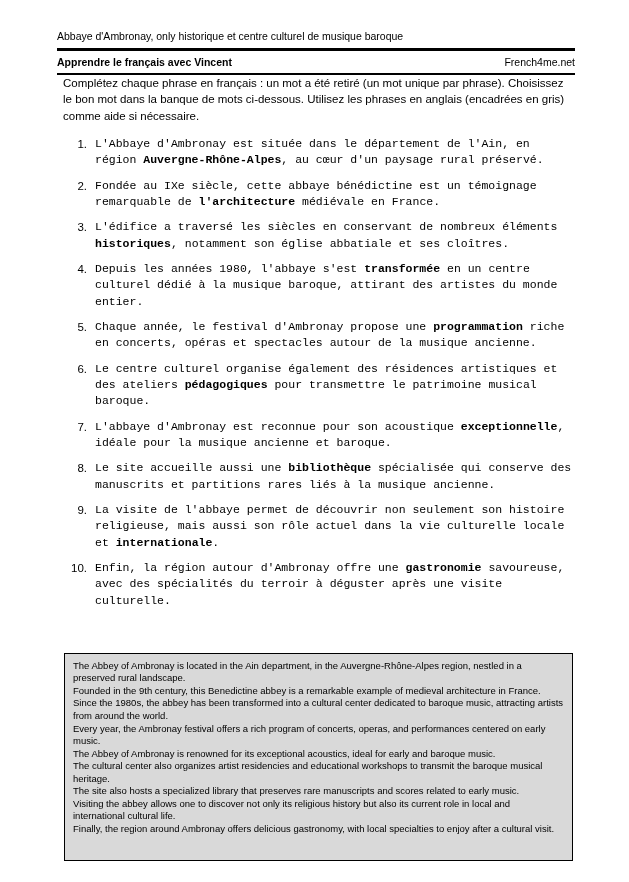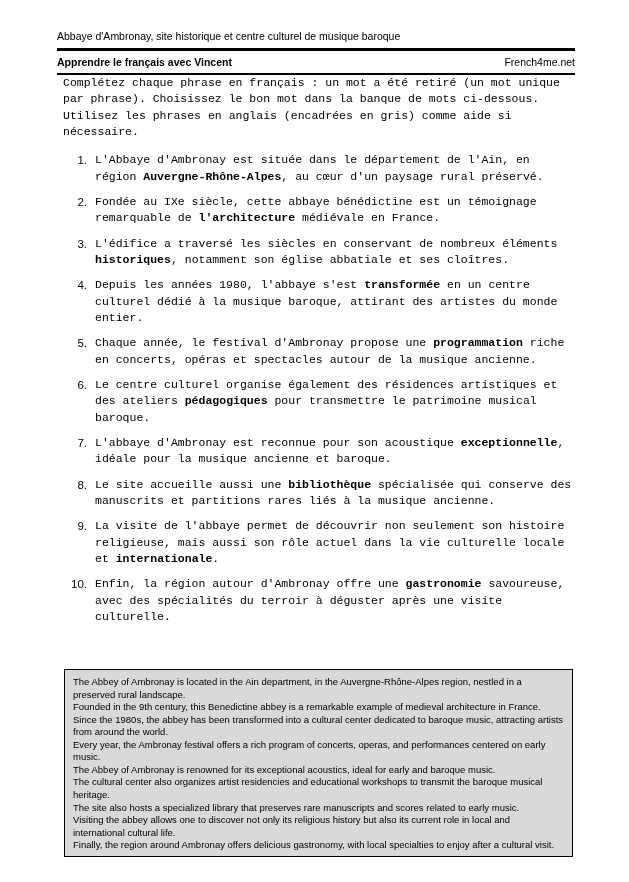--- a/index.html
+++ b/index.html
@@ -38,54 +38,53 @@
   .doc-title {
     font-size: 27px;
     font-weight: bold;
     margin: 22px 0 14px 6px;
     letter-spacing: 0.2px;
   }
   .intro {
     font-size: 11.5px;
     line-height: 1.42;
     margin: 0 0 12px 6px;
-    font-family: Liberation Mono, monospace;
   }
   .items { margin: 0 0 0 0; }
   .item {
     display: flex;
     font-size: 11.5px;
     line-height: 1.42;
     margin-bottom: 9px;
   }
   .item .num {
     width: 38px;
     flex-shrink: 0;
     text-align: right;
     padding-right: 8px;
   }
   .item .text { flex: 1; font-family: Liberation Mono, monospace; }
   .item .text b { font-weight: bold; }
   .english-box {
     margin: 44px 2px 0 7px;
     background: #d9d9d9;
     border: 1px solid #000000;
-    padding: 6px 8px 4px 8px;
+    padding: 6px 8px 25px 8px;
   }
   .english-box p {
     font-size: 9.5px;
     line-height: 1.32;
   }
 </style>
 </head>
 <body>
 
 <div class="page">
 
-  <div class="top-line">Abbaye d'Ambronay, site historique et centre culturel de musique baroque</div>
+  <div class="top-line">Abbaye d'Ambronay, only historique et centre culturel de musique baroque</div>
   <hr class="rule-thick">
   <div class="brand-row">
     <span class="brand-left">Apprendre le français avec Vincent</span>
     <span class="brand-right">French4me.net</span>
   </div>
   <hr class="rule-thin">
 
 
   <p class="intro">Complétez chaque phrase en français : un mot a été retiré (un mot unique par phrase). Choisissez le bon mot dans la banque de mots ci-dessous. Utilisez les phrases en anglais (encadrées en gris) comme aide si nécessaire.</p>
 

